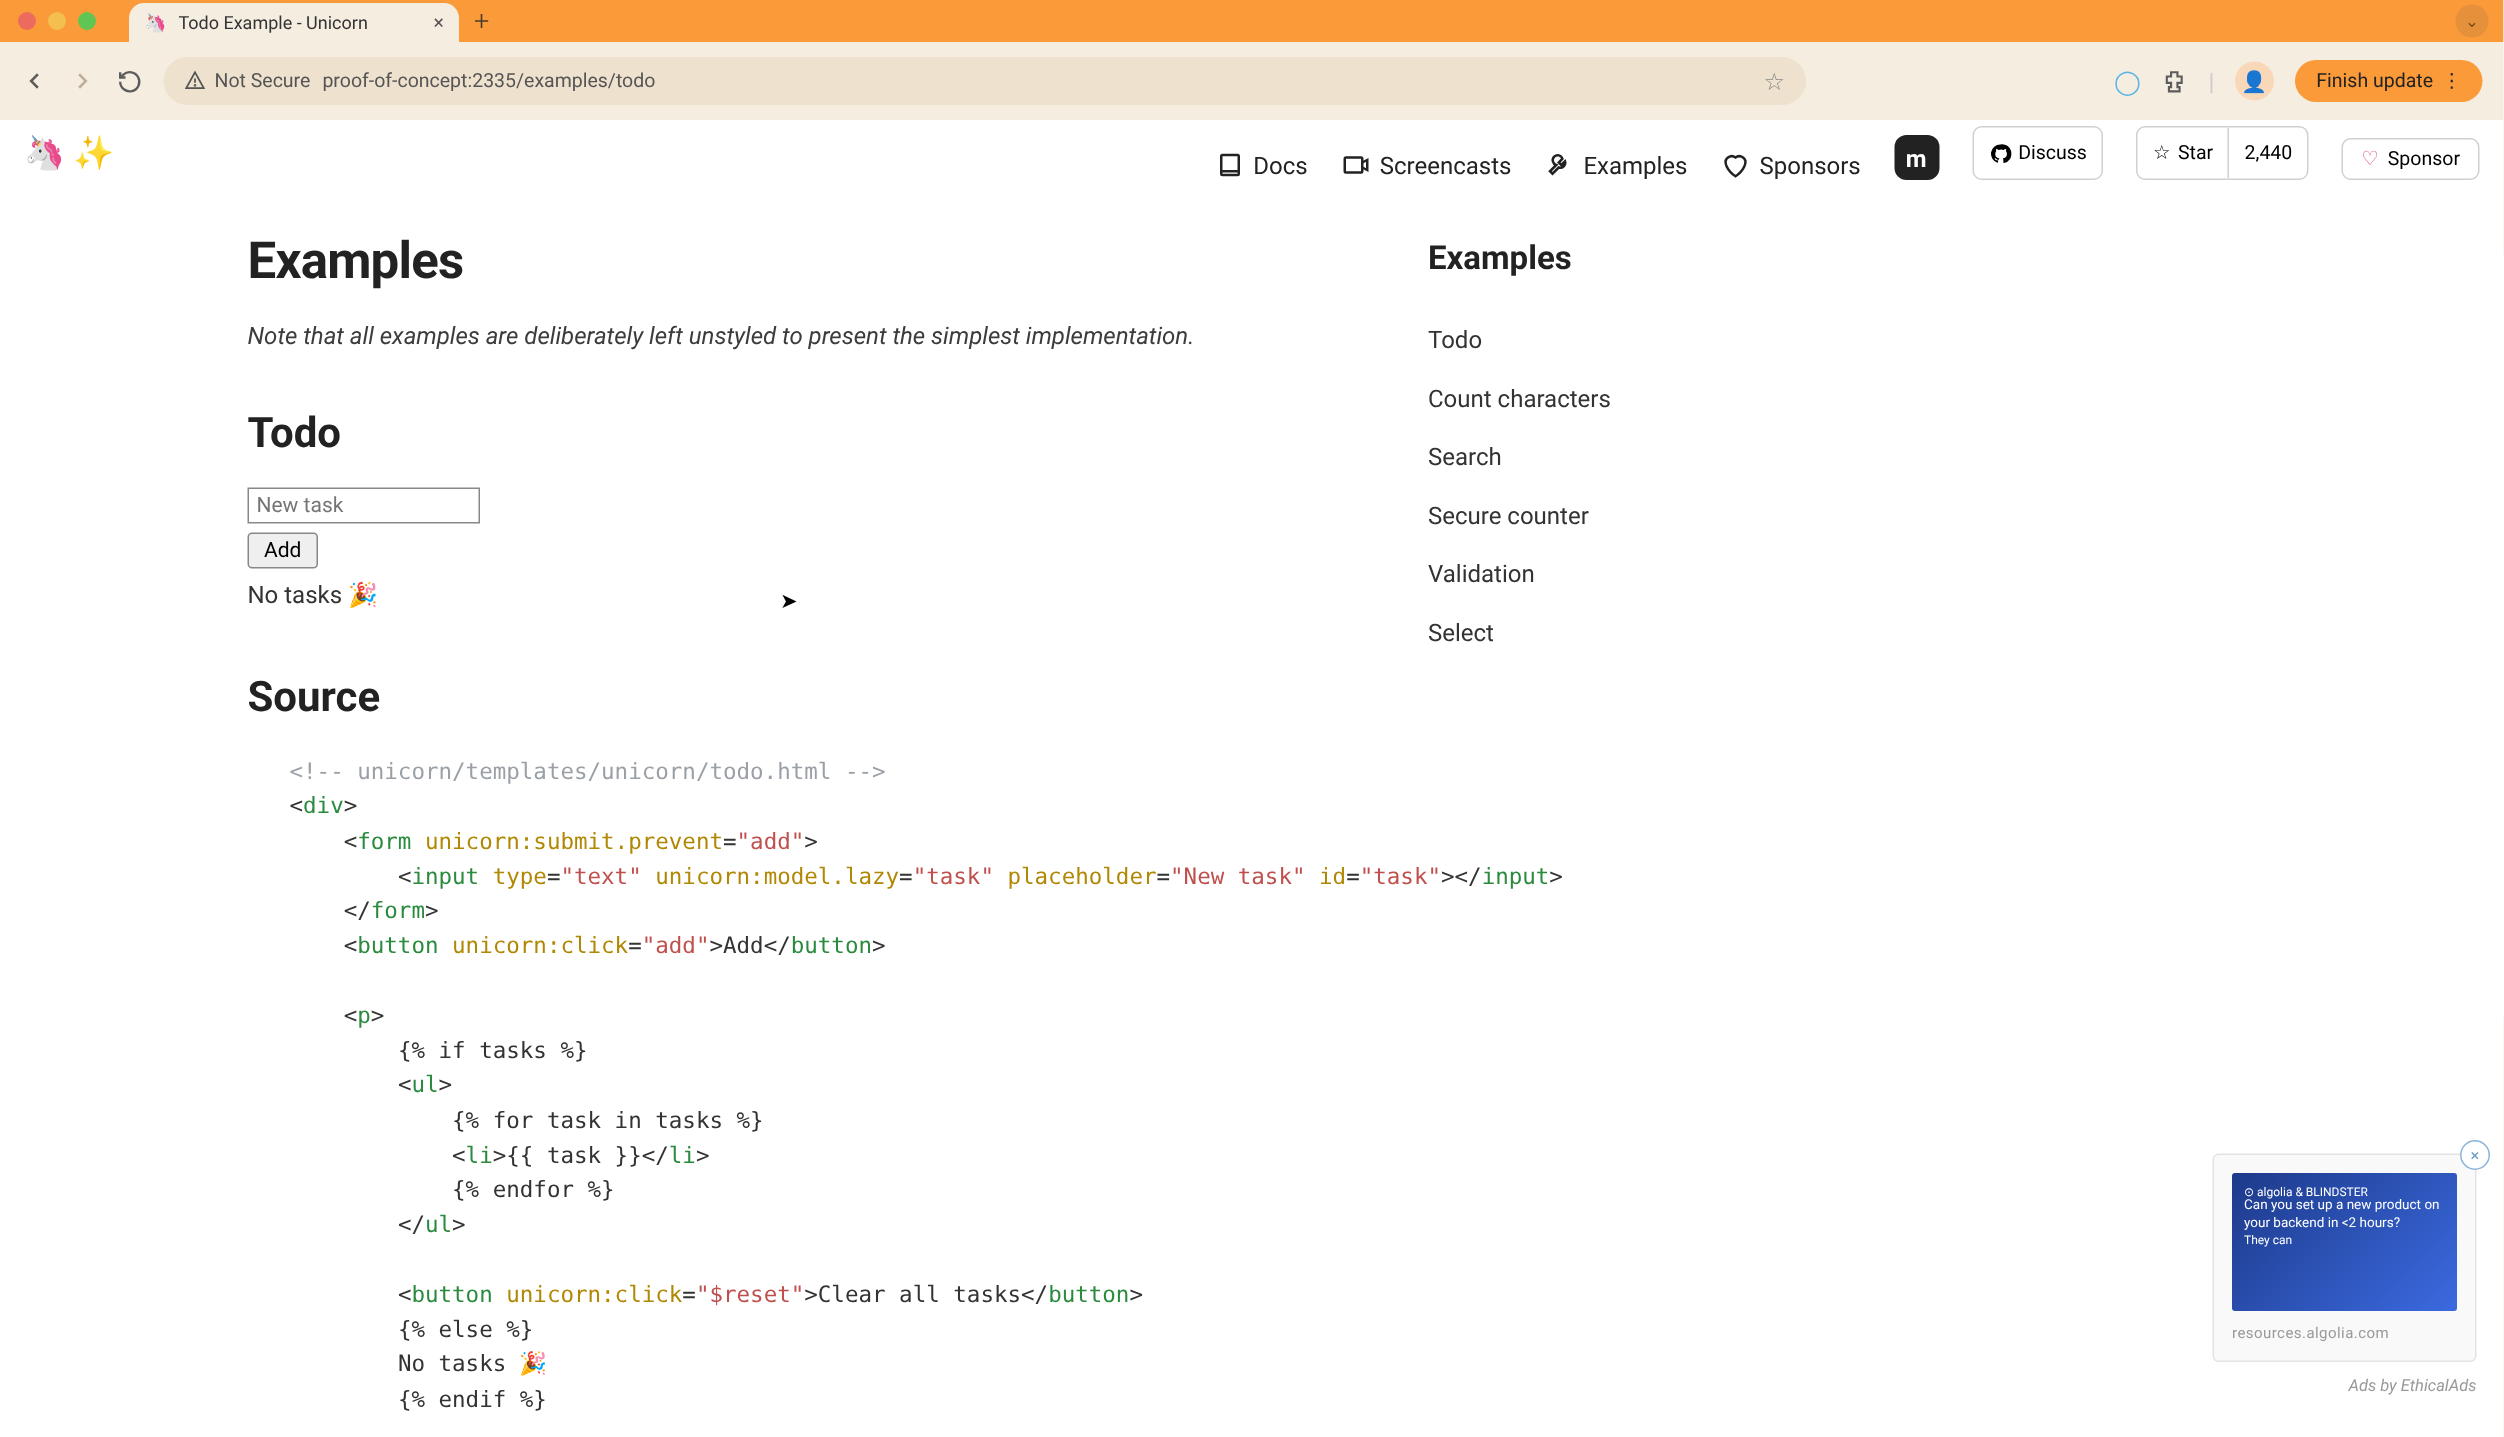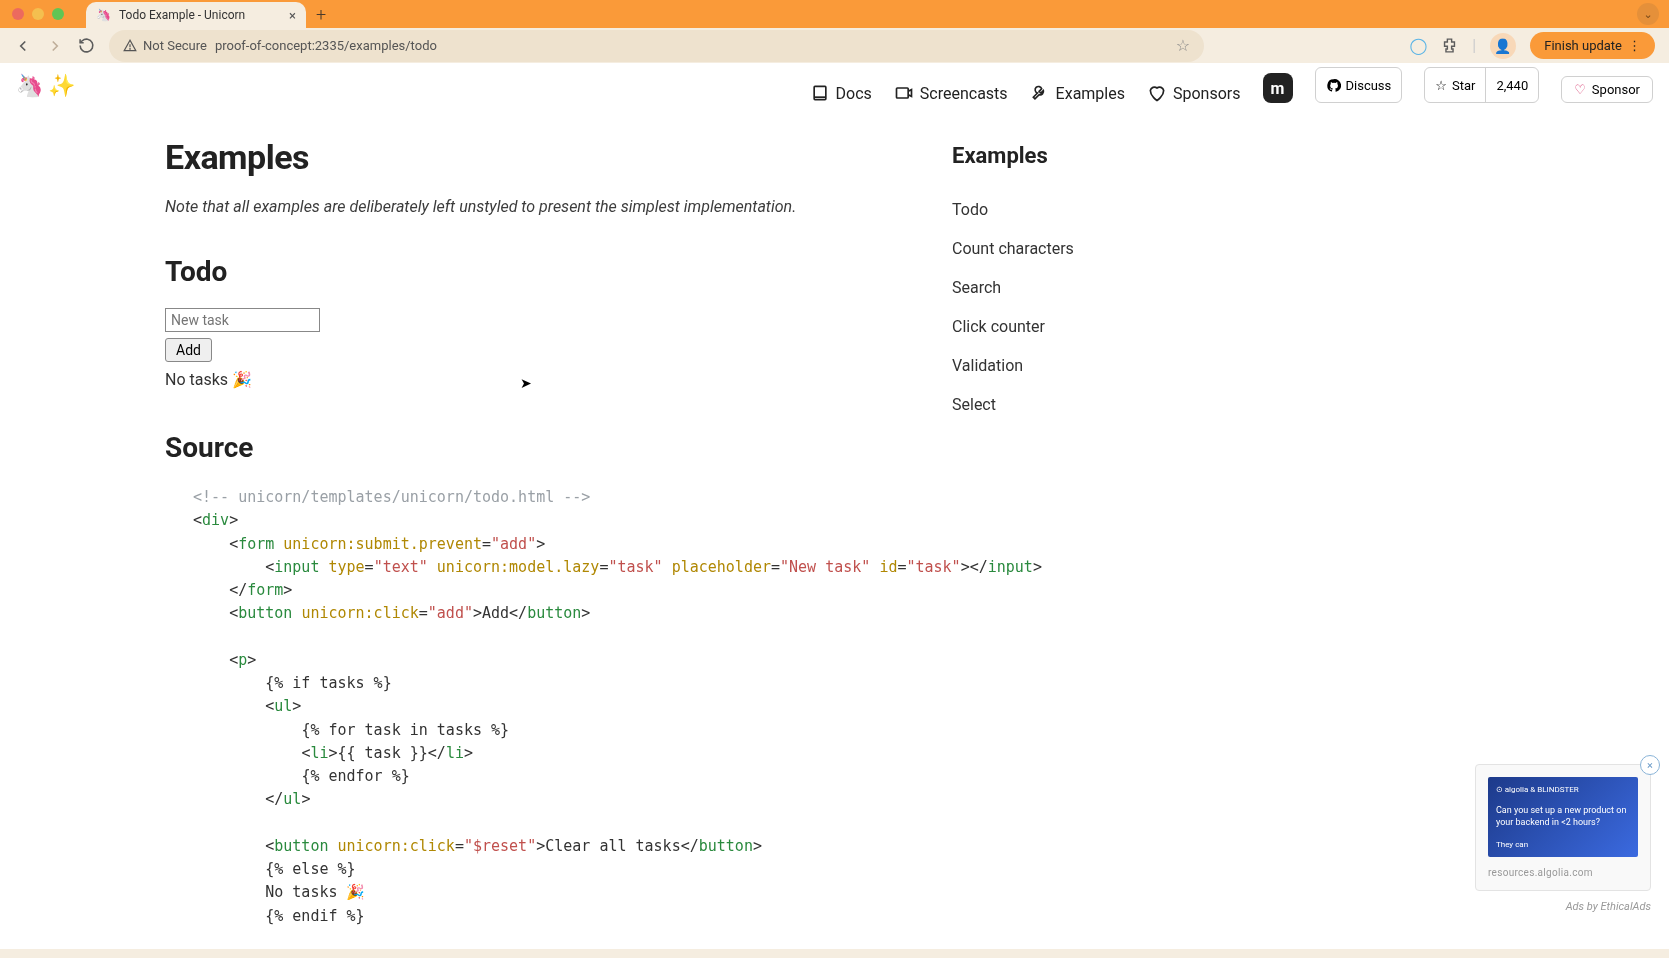--- a/index.html
+++ b/index.html
@@ -9,21 +9,21 @@
   .browser-top { background: #fa9a39; height: 28px; display: flex; align-items: center; padding: 0 12px; position: relative; }
   .traffic { display: flex; gap: 8px; }
   .t-dot { width: 12px; height: 12px; border-radius: 50%; }
   .t-red { background: #ec6a5e; } .t-yel { background: #f4bf4f; } .t-grn { background: #61c554; }
   .tab { background: #f5ede0; border-radius: 10px 10px 0 0; display: flex; align-items: center; padding: 4px 10px; margin-left: 22px; height: 26px; width: 220px; margin-top: 2px; gap: 8px; position: relative; }
   .tab-fav { font-size: 12px; }
   .tab-title { font-size: 12px; color: #333; flex: 1; white-space: nowrap; overflow: hidden; }
   .tab-x { font-size: 13px; color: #555; cursor: pointer; }
   .newtab { margin-left: 10px; color: #4a3a2a; font-size: 18px; font-weight: 300; }
   .chevd { position:absolute; right: 10px; width:22px;height:22px;background:#e5903a;border-radius:50%;display:flex;align-items:center;justify-content:center;font-size:11px;color:#7a4a1a;}
-  .toolbar { background: #f5ede0; height: 35px; display: flex; align-items: center; padding: 0 14px; gap: 14px; text-align: right; }
+  .toolbar { background: #f5ede0; height: 52px; display: flex; align-items: center; padding: 0 14px; gap: 14px; text-align: right; }
   .tb-icon { color: #5c5c5c; display:flex; align-items:center; }
   .tb-icon.dis { color:#bfae99; }
   .url-bar { flex: 1; background: #eee2ce; border-radius: 20px; height: 32px; display: flex; align-items: center; padding: 0 14px; gap: 8px; max-width: 1095px;}
   .notsec { font-size: 13px; color: #555; display:flex; align-items:center; gap:6px;}
   .url { font-size: 13px; color: #555; }
   .tb-right { display: flex; align-items: center; gap: 14px; margin-left:auto;}
   .finish { background: #fa9a39; border-radius: 16px; padding: 6px 14px; font-size: 13px; color: #222; display:flex; align-items:center; gap:6px;}
   .avatar { width: 26px; height: 26px; background: #f8d8b8; border-radius: 50%; display:flex;align-items:center;justify-content:center;font-size:14px;}
   
   
@@ -55,21 +55,21 @@
   .cm { color: #9aa0a6; }
   .tg { color: #2a8a3e; }
   .an { color: #b08804; }
   .av { color: #c0504d; }
   .pn { color: #333; }
   
   .side-title { font-size: 22px; font-weight: 700; color: #222; margin-bottom: 22px; padding-left: 12px;}
   .side-link { display: block; font-size: 16px; color: #333; padding: 10px 12px; cursor: pointer; }
   
   .adbox { position: absolute; right: 18px; bottom: 58px; width: 176px; border:1px solid #e3e3e3; border-radius:4px; background:#f9f9f9; padding:12px; }
-  .adimg { width: 100%; height: 80px; background: linear-gradient(135deg,#1d3a8a,#3b6ae0); border-radius:2px; margin-bottom:10px; display:flex;flex-direction:column;justify-content:space-between; padding:8px; color:#fff; font-size:8px;}
+  .adimg { width: 100%; height: 92px; background: linear-gradient(135deg,#1d3a8a,#3b6ae0); border-radius:2px; margin-bottom:10px; display:flex;flex-direction:column;padding:8px; color:#fff; font-size:8px;}
   .adtext { font-size: 12px; color: #444; text-align: center; line-height:1.5;}
   .adsrc { font-size: 10px; color: #999; text-align: left; margin-top:10px; letter-spacing:0.3px;}
   .adclose { position:absolute; top:-10px; right:-10px; width:20px;height:20px;border:1px solid #8ab4d8;background:#fff;border-radius:50%;display:flex;align-items:center;justify-content:center;font-size:11px;color:#6a9ac8;}
   .adby { position:absolute; right:18px; bottom:36px; font-size:11px; color:#999; font-style:italic;}
   
   .cursor { position:absolute; left:520px; top:312px; font-size:14px;}
 </style>
 </head>
 <body>
 
@@ -217,21 +217,21 @@
         <span>{% endif %}</span>
     
 </pre>
     </div>
 
     <div class="aside" style="margin-left:140px;">
       <div class="side-title">Examples</div>
       <a class="side-link">Todo</a>
       <a class="side-link">Count characters</a>
       <a class="side-link">Search</a>
-      <a class="side-link">Click counter</a>
+      <a class="side-link">Secure counter</a>
       <a class="side-link">Validation</a>
       <a class="side-link">Select</a>
     </div>
   </div>
 
   <div class="adbox">
     <div class="adclose">×</div>
     <div class="adimg">
       <div>⊙ algolia &amp; BLINDSTER</div>
       <div style="font-size:9px;line-height:1.3;">Can you set up a new product on your backend in &lt;2 hours?</div>

